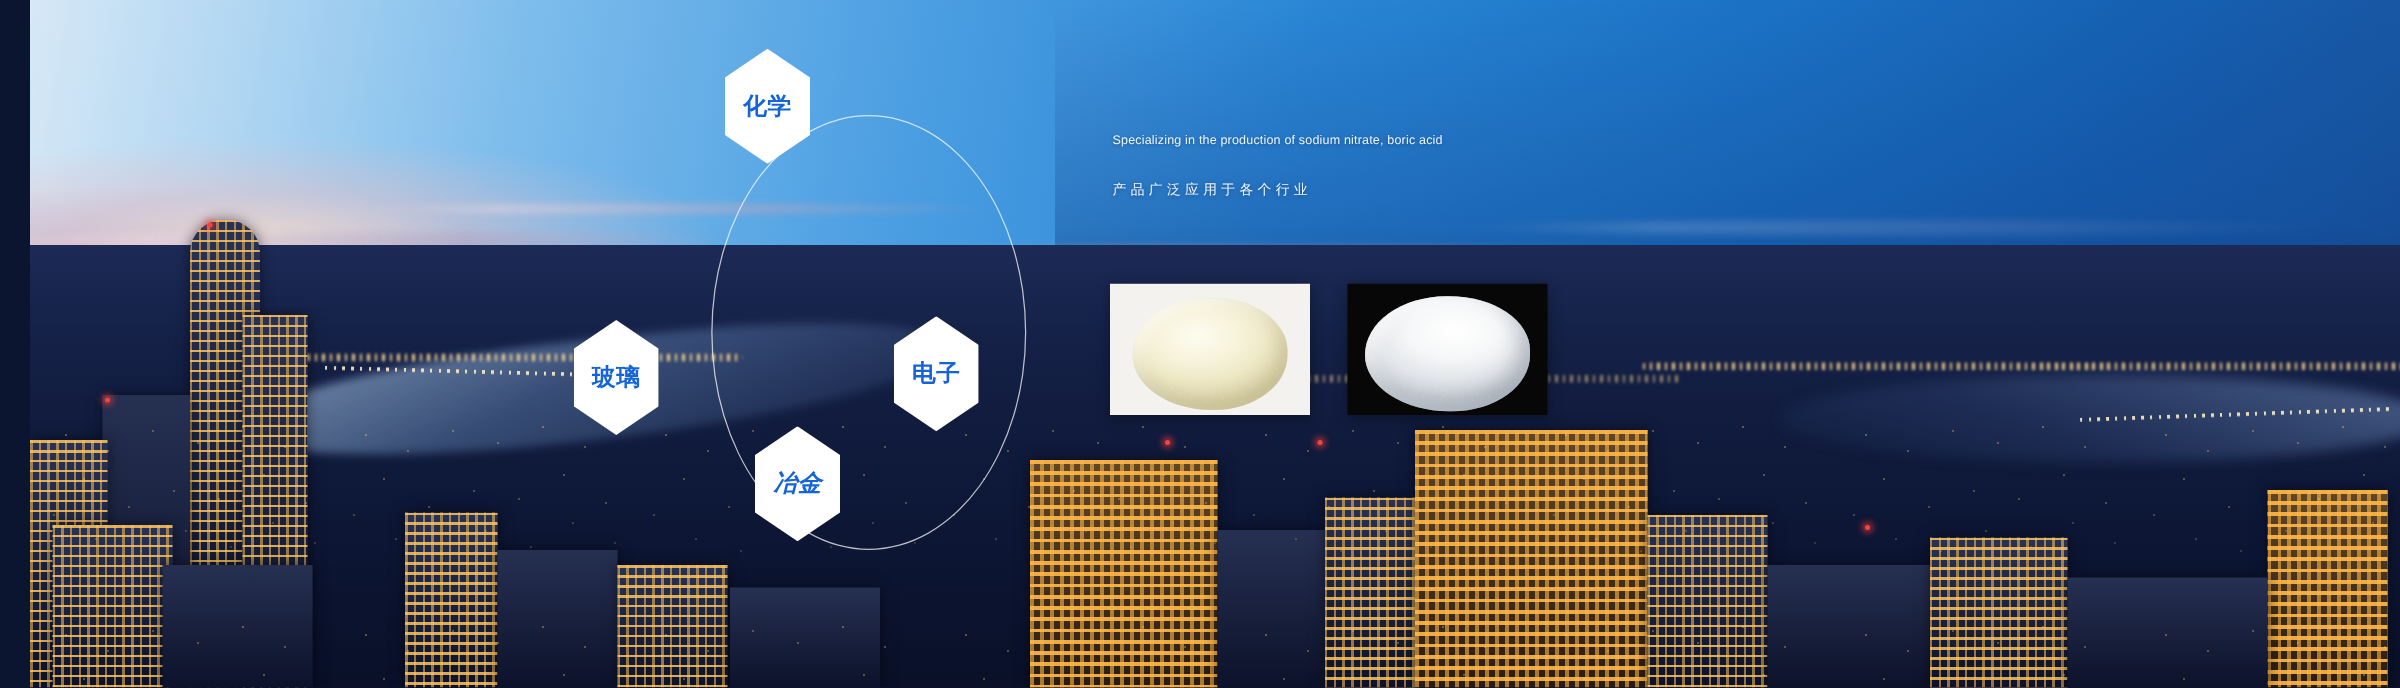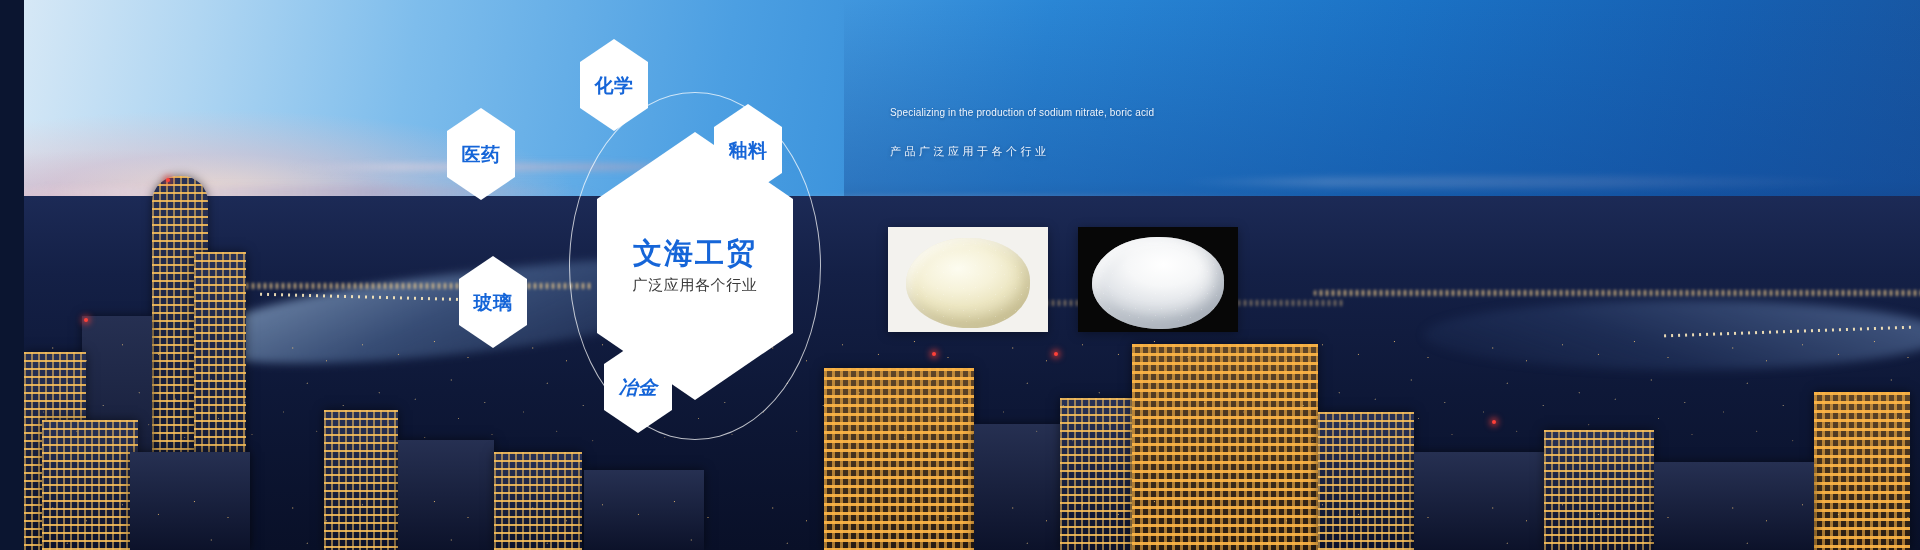--- a/index.html
+++ b/index.html
@@ -357,44 +357,34 @@
   </div>
 
   <div class="diagram">
 
     <div class="ring"></div>
 
     <div class="hex hex-small h-chem">
       <span class="lbl">化学</span>
     </div>
 
-    <div class="hex hex-small h-glaze">
-      <span class="lbl">釉料</span>
-    </div>
 
     <div class="hex hex-small h-elec">
       <span class="lbl">电子</span>
     </div>
 
     <div class="hex hex-small h-metal">
       <span class="lbl">冶金</span>
     </div>
 
     <div class="hex hex-small h-glass">
       <span class="lbl">玻璃</span>
     </div>
 
-    <div class="hex hex-small h-med">
-      <span class="lbl">医药</span>
-    </div>
-
-    <div class="hex hex-center">
-      <div class="cname">文海工贸</div>
-      <div class="cdesc">广泛应用各个行业</div>
-    </div>
+
   </div>
 
   <div class="copy">
     <div class="subline">Specializing in the production of sodium nitrate, boric acid</div>
     <div class="tagline">产品广泛应用于各个行业</div>
   </div>
 
   <div class="products">
     <div class="photo cream">
       <div class="pile cream">

